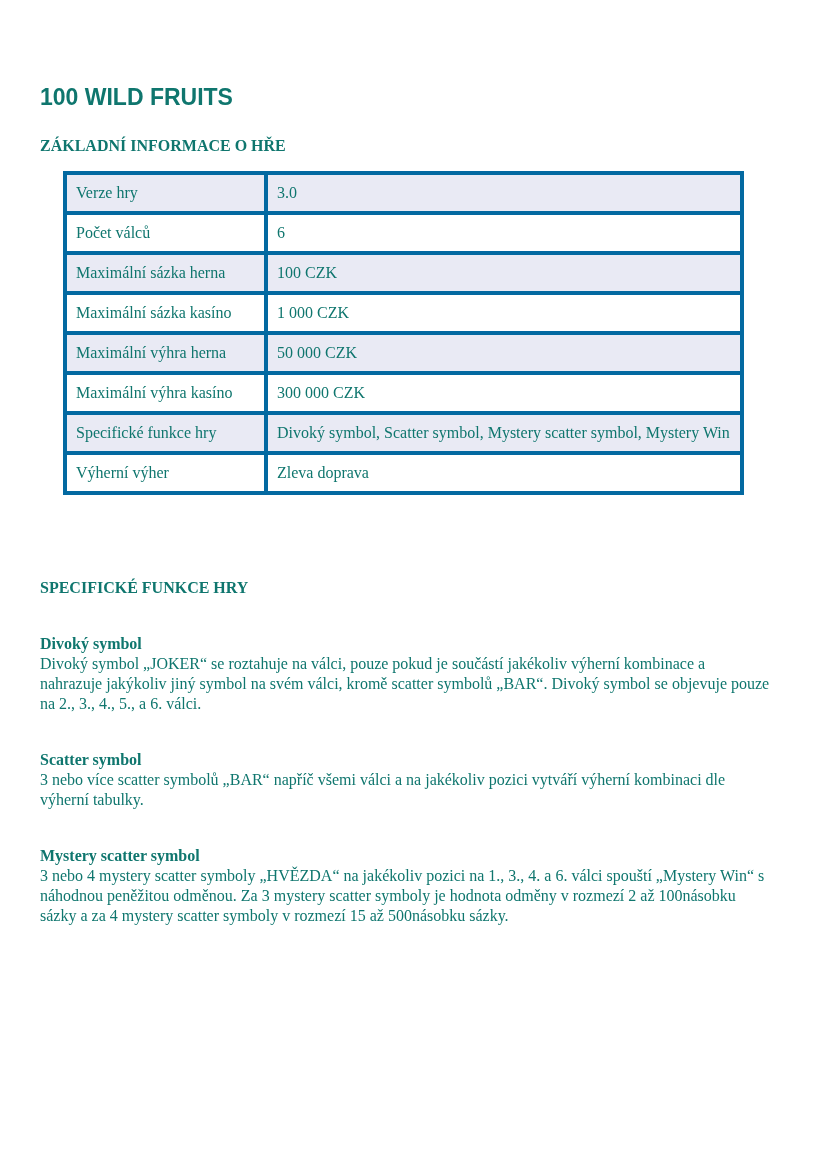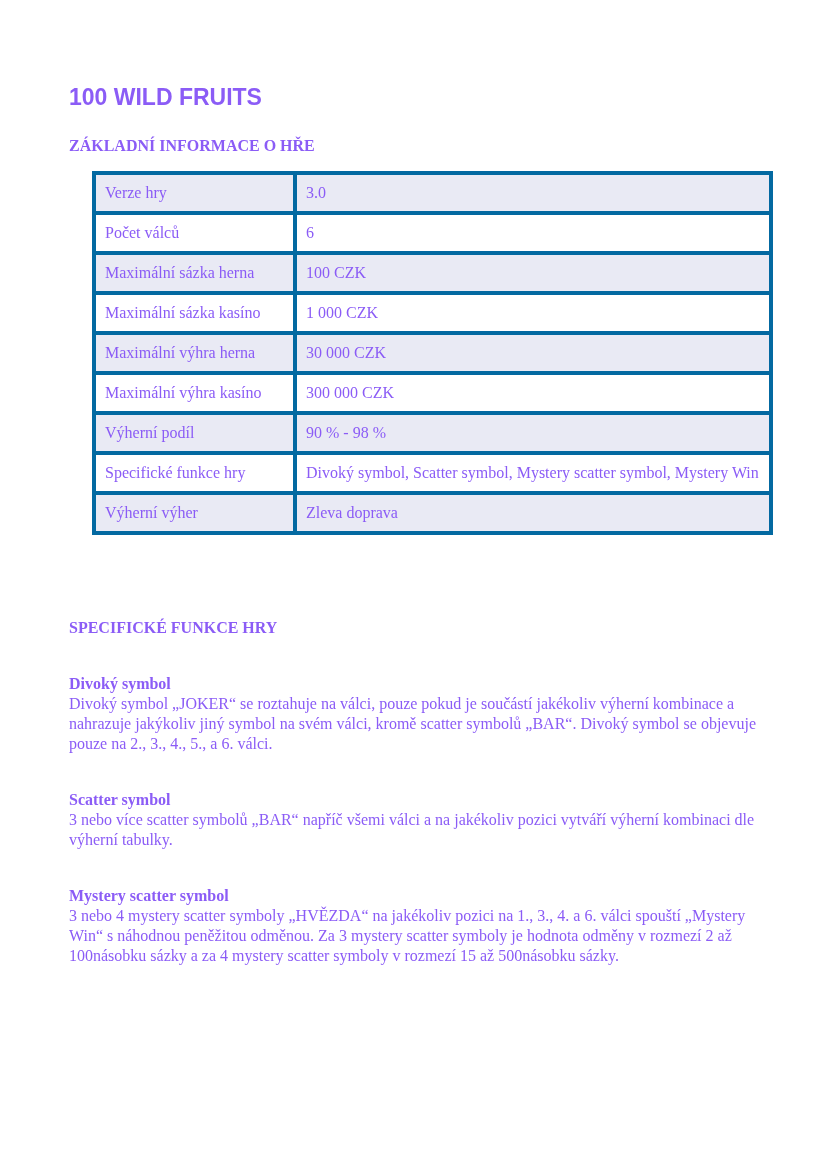--- a/index.html
+++ b/index.html
@@ -6,25 +6,25 @@
     margin: 0;
     padding: 0;
     background: #ffffff;
   }
   .page {
     position: relative;
     width: 827px;
     height: 1169px;
     box-sizing: border-box;
     background: #ffffff;
-    padding: 84px 57px 0 69px;
+    padding: 84px 57px 0 40px;
     font-family: "Liberation Serif", serif;
     font-size: 16px;
     line-height: 20px;
-    color: #8b5cf6;
+    color: #0f766e;
     overflow: hidden;
   }
   .doc-title {
     font-family: "Liberation Sans", sans-serif;
     font-weight: bold;
     font-size: 23px;
     line-height: 27px;
     margin: 0;
   }
   .section-heading {
@@ -93,29 +93,25 @@
       <tr>
         <td class="label-cell">Maximální sázka herna</td>
         <td>100 CZK</td>
       </tr>
       <tr>
         <td class="label-cell">Maximální sázka kasíno</td>
         <td>1 000 CZK</td>
       </tr>
       <tr>
         <td class="label-cell">Maximální výhra herna</td>
-        <td>30 000 CZK</td>
+        <td>50 000 CZK</td>
       </tr>
       <tr>
         <td class="label-cell">Maximální výhra kasíno</td>
         <td>300 000 CZK</td>
-      </tr>
-      <tr>
-        <td class="label-cell">Výherní podíl</td>
-        <td>90 % - 98 %</td>
       </tr>
       <tr>
         <td class="label-cell">Specifické funkce hry</td>
         <td>Divoký symbol, Scatter symbol, Mystery scatter symbol, Mystery Win</td>
       </tr>
       <tr>
         <td class="label-cell">Výherní výher</td>
         <td>Zleva doprava</td>
       </tr>
     </tbody>

